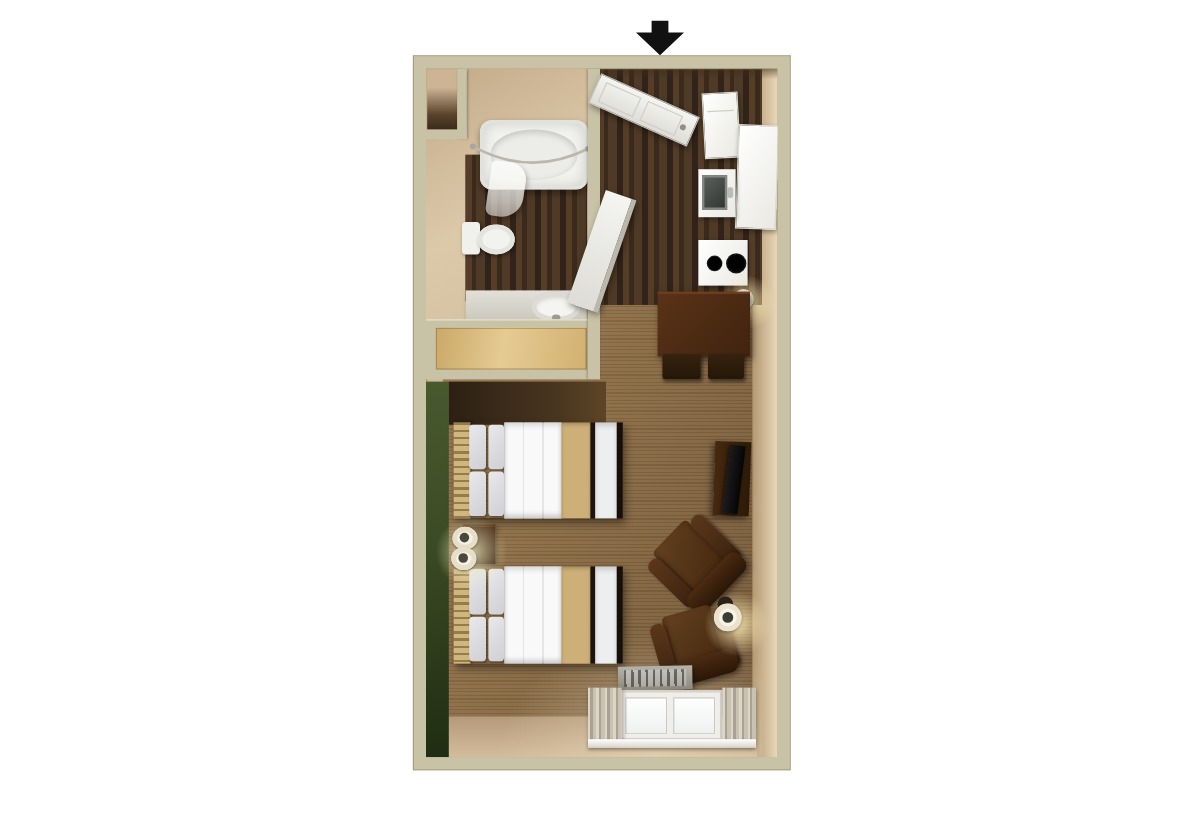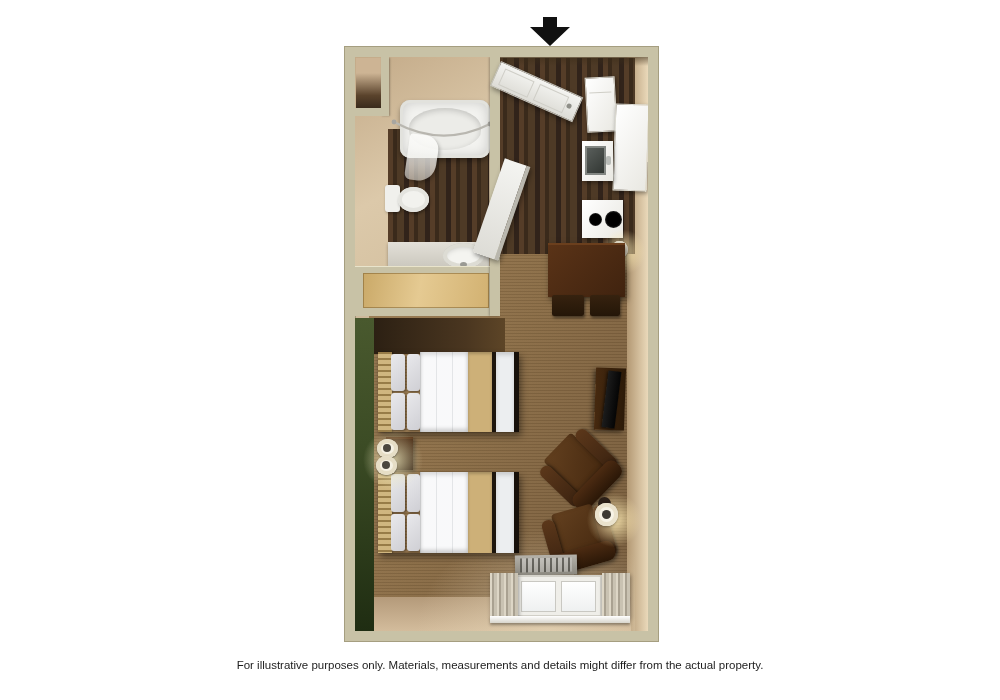--- a/index.html
+++ b/index.html
@@ -320,14 +320,13 @@
           <div id="pane-r" class="pane"></div>
         </div>
         <div id="curtain-l" class="curtain"></div>
         <div id="curtain-r" class="curtain"></div>
         <div id="window-sill"></div>
       </div>
 
     </div>
   </div>
 
-  <div id="disclaimer" class="abs">For illustrative purposes only.  Materials, measurements and details might differ from the actual property.</div>
 </div>
 
 </body></html>

